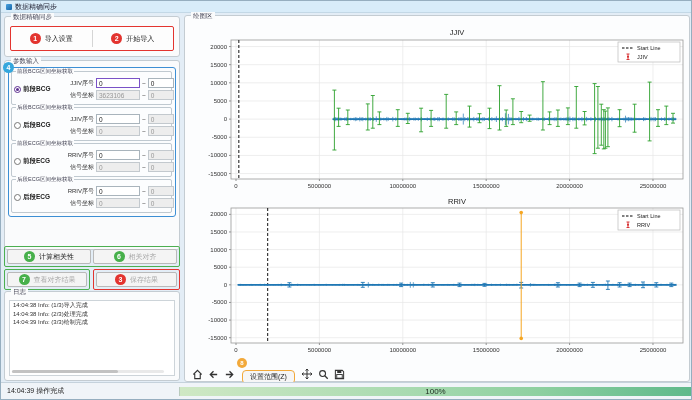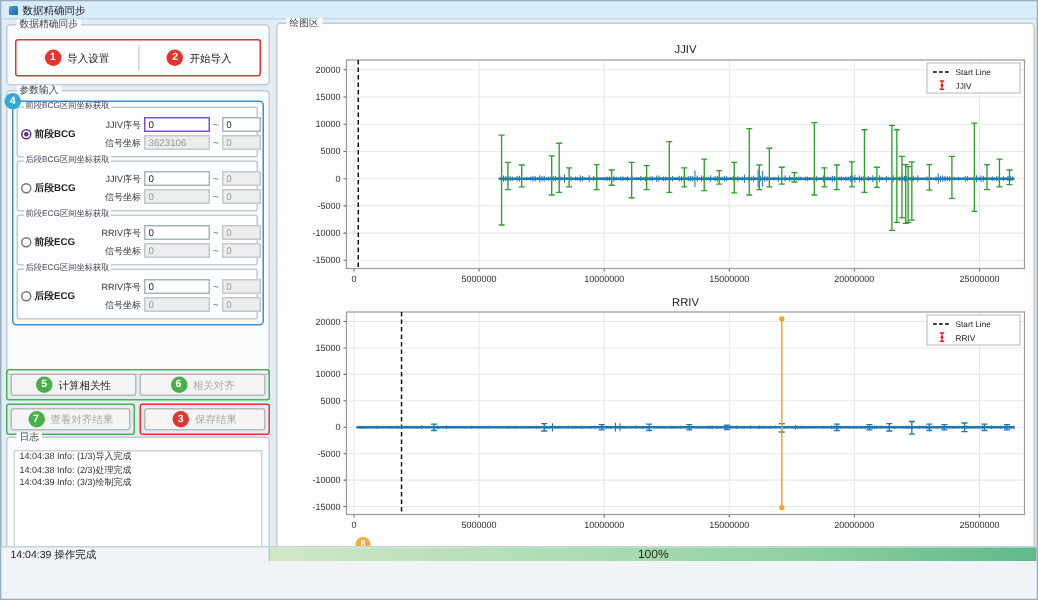--- a/index.html
+++ b/index.html
@@ -72,22 +72,22 @@
 
   .plot-toolbar { position:absolute; left:6px; top:350px; height:16px; display:flex; align-items:center; gap:3px; }
   .tb-icon { width:13px; height:13px; display:flex; align-items:center; justify-content:center; border-radius:2px; }
   .tb-icon svg { display:block; }
   .setrange-wrap { position:relative; margin:0 3px; }
   .setrange-btn { border:1.5px solid #f2a93b; border-radius:4px; background:#f6f6f6; font-size:7px; color:#222;
                   padding:1px 7px; line-height:10px; white-space:nowrap; }
   .badge-toolbar { position:absolute; left:-5px; top:-7px; width:10px; height:10px; font-size:6px; }
 
   
-  .statusbar { position:absolute; left:0; right:0; bottom:0; height:35px; background:#f0f4f8; border-top:1px solid #c5d2dc;
-               display:flex; align-items:flex-start; }
+  .statusbar { position:absolute; left:0; right:0; bottom:0; height:17px; background:#f0f4f8; border-top:1px solid #c5d2dc;
+               display:flex; align-items:center; }
   .status-text { width:178px; display:flex; align-items:center; padding-left:6px; font-size:7px; color:#222; }
   .progress { flex:1; display:flex; align-items:center; justify-content:center; font-size:8px; color:#1c2b1e;
               background:linear-gradient(90deg,#cfe8c4 0%,#a8dab0 45%,#8ed0a0 70%,#5fb98b 100%);
               border-left:1px solid #b9cbbd; }
 </style>
 </head>
 <body>
 
 <div class="window">
 

